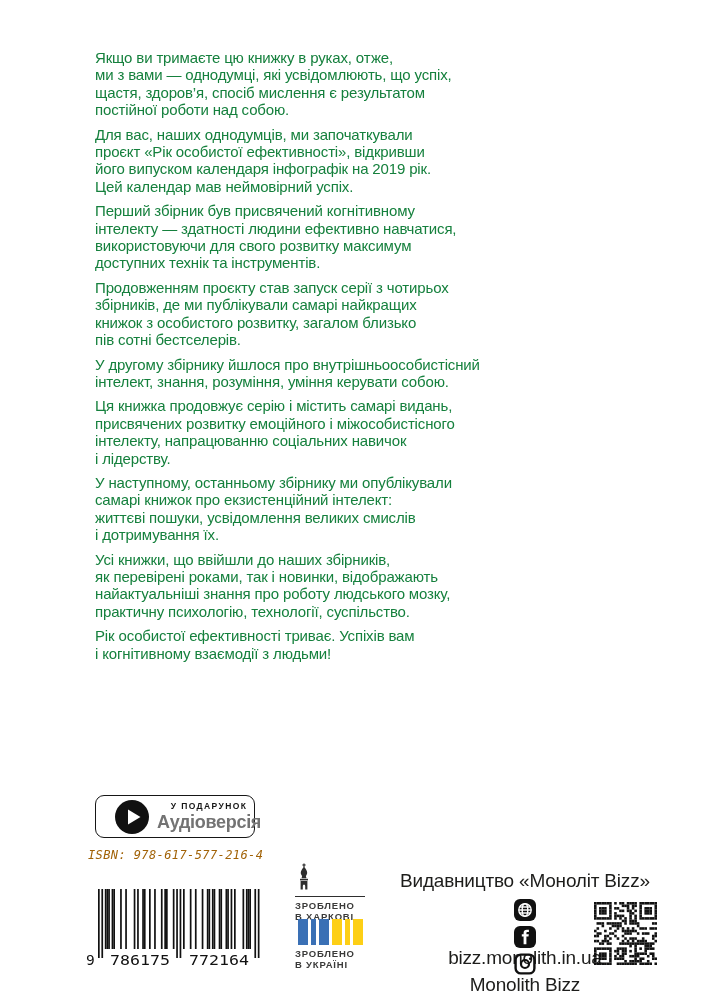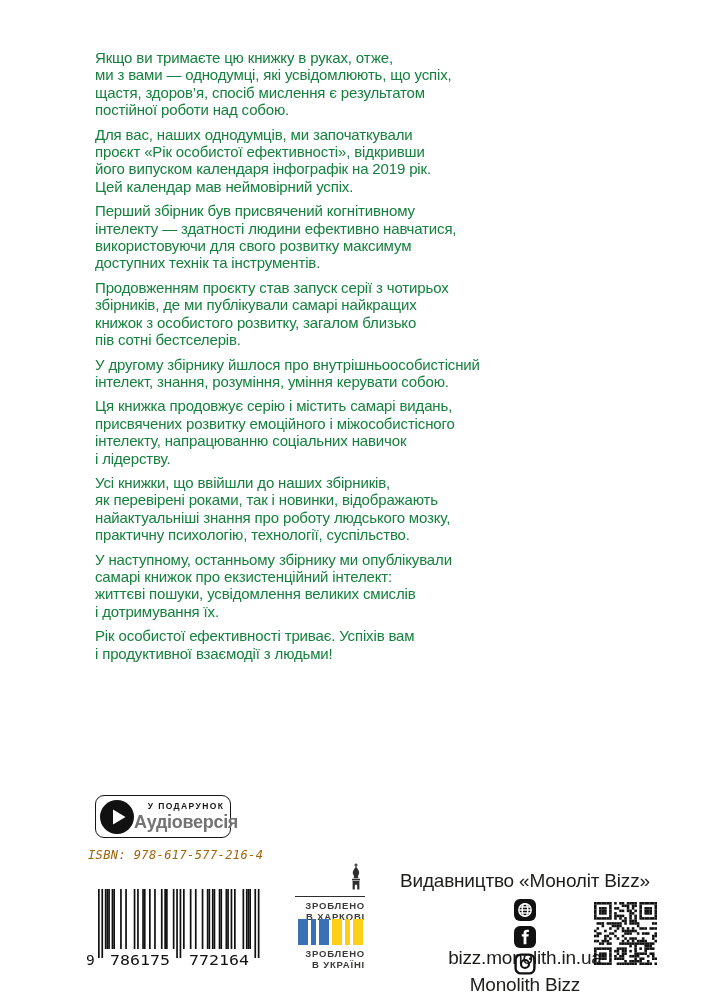--- a/index.html
+++ b/index.html
@@ -7,39 +7,39 @@
     position:relative; width:728px; height:1000px; background:#ffffff;
     font-family:"Liberation Sans","DejaVu Sans",sans-serif; overflow:hidden;
   }
   .text-block { position:absolute; left:95px; top:49px; width:445px; }
   .text-block p {
     margin:0 0 7px 0; font-size:15px; line-height:17.4px; color:#15803d;
     letter-spacing:-0.15px; white-space:pre-line;
   }
   
   .audio-badge {
-    position:absolute; left:95px; top:795px; width:136px; height:43px;
+    position:absolute; left:95px; top:795px; width:160px; height:43px;
     box-sizing:border-box; border:1.7px solid #161616; border-radius:9px;
-    display:flex; align-items:center; gap:0; padding:0 10px 0 4px; background:#fff;
+    display:flex; align-items:center; gap:8px; padding:0 10px 0 19px; background:#fff;
   }
   .play-circle { width:34px; height:34px; border-radius:50%; background:#111;
     display:flex; align-items:center; justify-content:center; flex:0 0 auto; }
   .audio-text { display:flex; flex-direction:column; align-items:center; flex:1; }
   .gift-label { font-size:8.5px; font-weight:700; letter-spacing:1.4px; color:#161616; }
   .audio-title { font-size:18px; font-weight:700; letter-spacing:-0.3px; color:#737373; margin-top:1px; }
   
   .isbn {
     position:absolute; left:88px; top:848px; font-family:"DejaVu Sans Mono","Liberation Mono",monospace;
     font-size:12px; color:#a16207; letter-spacing:0.4px; white-space:nowrap;font-style:italic;
   }
   .barcode { position:absolute; left:86px; top:889px; }
   .barcode svg { display:block; }
   .barcode text { font-family:"DejaVu Sans Mono","Liberation Mono",monospace; font-size:14.5px; fill:#111; }
   
-  .made-block { position:absolute; width:70px; text-align:right; color:#3a3a39; }
+  .made-block { position:absolute; width:70px; text-align:left; color:#3a3a39; }
   .kharkiv { left:295px; top:863px; }
   .ukraine { left:295px; top:919px; }
   .kh-line { border:0; border-top:1.7px solid #2e2e2e; margin:2px 0 3px 0; }
   .made-label { font-size:9.5px; font-weight:700; letter-spacing:0.8px; line-height:11px; white-space:pre-line; }
   .flag-bars { width:65px; height:26px; margin:0 auto 3px auto; display:flex; gap:3px; }
   .flag-bar { height:100%; }
   .fb-wide { width:10px; } .fb-narrow { width:5px; }
   
   .publisher { position:absolute; left:400px; top:870px; }
   .pub-title { font-size:19px; color:#1d1d1b; letter-spacing:-0.2px; margin:0 0 7px 0; }
@@ -69,30 +69,30 @@
     <p>Продовженням проєкту став запуск серії з чотирьох
 збірників, де ми публікували самарі найкращих
 книжок з особистого розвитку, загалом близько
 пів сотні бестселерів.</p>
     <p>У другому збірнику йшлося про внутрішньоособистісний
 інтелект, знання, розуміння, уміння керувати собою.</p>
     <p>Ця книжка продовжує серію і містить самарі видань,
 присвячених розвитку емоційного і міжособистісного
 інтелекту, напрацюванню соціальних навичок
 і лідерству.</p>
+    <p>У наступному, останньому збірнику ми опублікували
+самарі книжок про екзистенційний інтелект:
+життєві пошуки, усвідомлення великих смислів
+і дотримування їх.</p>
     <p>Усі книжки, що ввійшли до наших збірників,
 як перевірені роками, так і новинки, відображають
 найактуальніші знання про роботу людського мозку,
 практичну психологію, технології, суспільство.</p>
-    <p>У наступному, останньому збірнику ми опублікували
-самарі книжок про екзистенційний інтелект:
-життєві пошуки, усвідомлення великих смислів
-і дотримування їх.</p>
     <p>Рік особистої ефективності триває. Успіхів вам
-і продуктивної взаємодії з людьми!</p>
+і когнітивному взаємодії з людьми!</p>
   </div>
 
   <div class="audio-badge">
     <span class="play-circle">
       <svg width="34" height="34" viewBox="0 0 34 34">
         <polygon points="13,9.5 25.5,17 13,24.5" fill="#ffffff"></polygon>
       </svg>
     </span>
     <span class="audio-text">
       <span class="gift-label">У ПОДАРУНОК</span>

